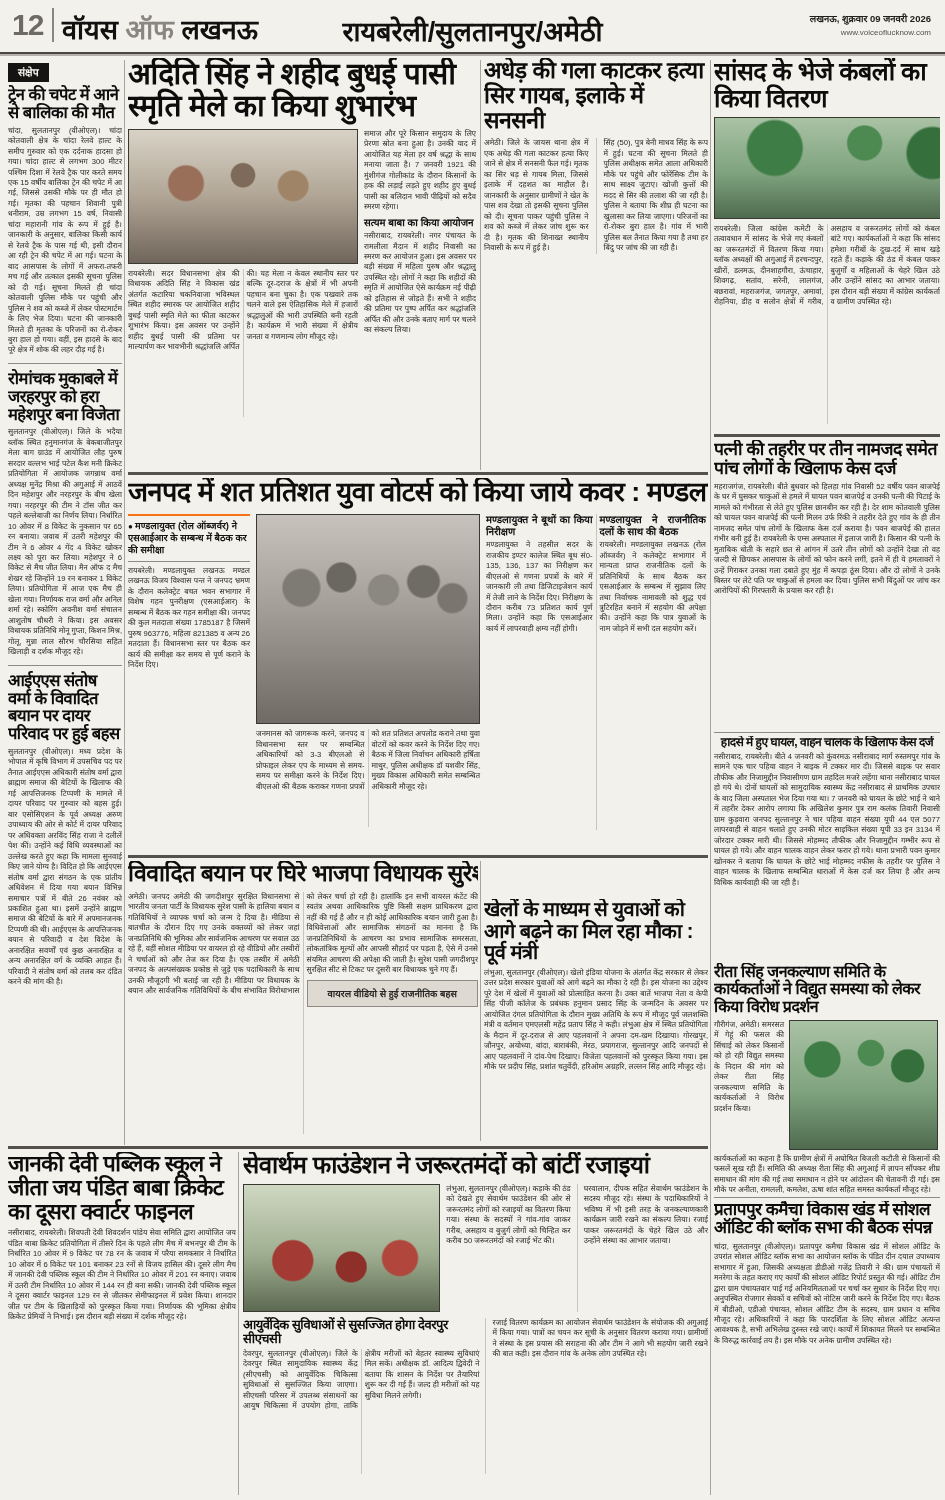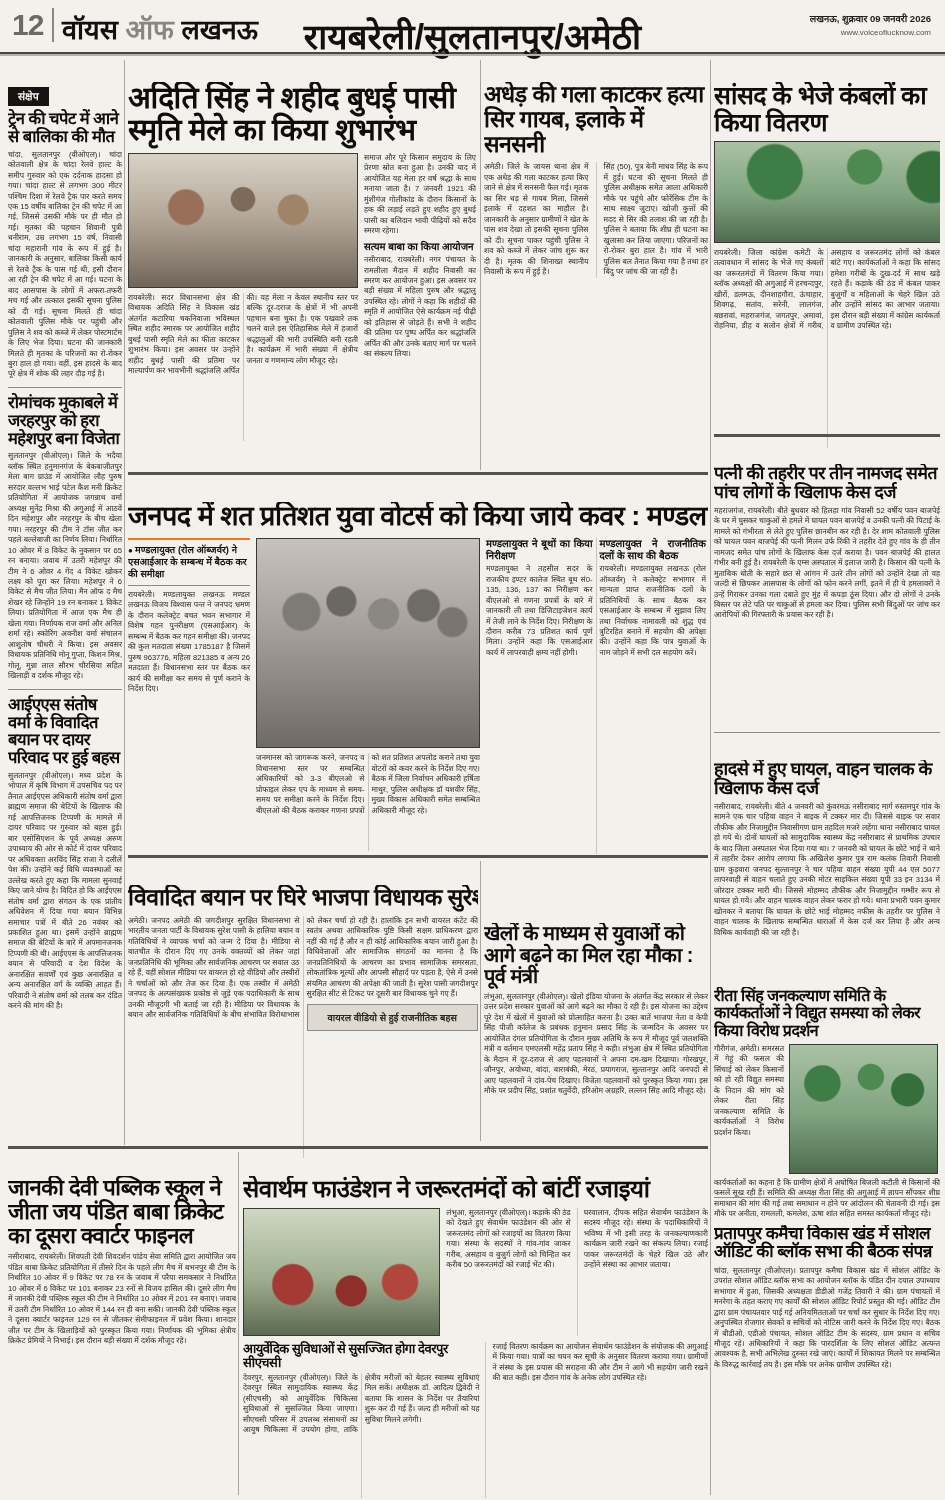--- a/index.html
+++ b/index.html
@@ -6,26 +6,26 @@
   body{background:#d8d5cf;font-family:"Liberation Sans","DejaVu Sans",sans-serif;}
   #page{position:relative;width:945px;height:1500px;background:#f3f1ec;margin:0 auto;overflow:hidden;color:#171513;}
 
   
   #hdr{position:absolute;left:0;top:0;width:945px;height:52px;background:#f3f1ec;border-bottom:4px solid #4a4743;}
   #hdr:after{content:"";position:absolute;left:0;top:54px;width:945px;height:2px;background:#b5b1aa;}
   .pageno{position:absolute;left:12px;top:8px;font-size:30px;font-weight:bold;color:#6d6a65;letter-spacing:-1px;}
   .pagebar{position:absolute;left:52px;top:8px;width:2px;height:34px;background:#8a8781;}
   .masthead{position:absolute;left:62px;top:10px;font-size:27px;font-weight:bold;color:#121110;white-space:nowrap;}
   .masthead .mid{color:#8a8781;}
-  .regiontitle{position:absolute;left:0;right:0;top:12px;text-align:center;font-size:35px;font-weight:bold;color:#121110;}
+  .regiontitle{position:absolute;left:0;right:0;top:12px;text-align:center;font-size:27px;font-weight:bold;color:#121110;}
   .dateline{position:absolute;right:14px;top:12px;font-size:9.5px;font-weight:bold;color:#22201e;text-align:right;}
   .website{position:absolute;right:14px;top:28px;font-size:8px;color:#55524e;text-align:right;}
 
   
-  .art{position:absolute;overflow:hidden;margin-top:24px;}
+  .art{position:absolute;overflow:hidden;}
   .hl{font-weight:bold;color:#0e0d0c;line-height:1.08;letter-spacing:-0.5px;}
   .bd{font-size:7.6px;line-height:1.38;text-align:justify;color:#2a2824;}
   .c2{column-count:2;column-gap:7px;column-rule:1px solid #c9c5bd;}
   .subh{font-weight:bold;font-size:10px;line-height:1.15;margin:4px 0 3px 0;color:#111;}
   .vdiv{position:absolute;width:1px;background:#a9a59d;}
   .hdiv{position:absolute;height:1px;background:#8f8b84;}
   .thickdiv{position:absolute;height:3px;background:#55524d;}
 
   
   .photo{position:relative;border:1px solid #3a3833;background:
@@ -131,21 +131,21 @@
   </div>
 
   <div class="thickdiv" style="left:714px;top:434px;width:226px;"></div>
   <div class="art" style="left:714px;top:440px;width:226px;height:290px;">
     <div class="hl" style="font-size:17.5px;">पत्नी की तहरीर पर तीन नामजद समेत पांच लोगों के खिलाफ केस दर्ज</div>
     <div class="bd" style="margin-top:4px;">महराजगंज, रायबरेली। बीते बुधवार को हिलहा गांव निवासी 52 वर्षीय पवन बाजपेई के घर में घुसकर चाकुओं से हमले में घायल पवन बाजपेई व उनकी पत्नी की पिटाई के मामले को गंभीरता से लेते हुए पुलिस छानबीन कर रही है। देर शाम कोतवाली पुलिस को घायल पवन बाजपेई की पत्नी मिलन उर्फ रिंकी ने तहरीर देते हुए गांव के ही तीन नामजद समेत पांच लोगों के खिलाफ केस दर्ज कराया है। पवन बाजपेई की हालत गंभीर बनी हुई है। रायबरेली के एम्स अस्पताल में इलाज जारी है। किसान की पत्नी के मुताबिक धोती के सहारे छत से आंगन में उतरे तीन लोगों को उन्होंने देखा तो वह जल्दी से छिपकर आसपास के लोगों को फोन करने लगीं, इतने में ही ये हमलावरों ने उन्हें गिराकर उनका गला दबाते हुए मुंह में कपड़ा ठूंस दिया। और दो लोगों ने उनके बिस्तर पर लेटे पति पर चाकुओं से हमला कर दिया। पुलिस सभी बिंदुओं पर जांच कर आरोपियों की गिरफ्तारी के प्रयास कर रही है।</div>
   </div>
 
   <div class="hdiv" style="left:714px;top:732px;width:226px;"></div>
   <div class="art" style="left:714px;top:736px;width:226px;height:225px;">
-    <div class="hl" style="font-size:18px;">हादसे में हुए घायल, वाहन चालक के खिलाफ केस दर्ज</div>
+    <div class="hl" style="font-size:12px;text-align:center;">हादसे में हुए घायल, वाहन चालक के खिलाफ केस दर्ज</div>
     <div class="bd" style="margin-top:3px;">नसीराबाद, रायबरेली। बीते 4 जनवरी को कुंवरमऊ नसीराबाद मार्ग रुस्तमपुर गांव के सामने एक चार पहिया वाहन ने बाइक में टक्कर मार दी। जिससे बाइक पर सवार तौफीक और निजामुद्दीन निवासीगण ग्राम तहदिल मजरे लहेंगा थाना नसीराबाद घायल हो गये थे। दोनों घायलों को सामुदायिक स्वास्थ्य केंद्र नसीराबाद से प्राथमिक उपचार के बाद जिला अस्पताल भेज दिया गया था। 7 जनवरी को घायल के छोटे भाई ने थाने में तहरीर देकर आरोप लगाया कि अखिलेश कुमार पुत्र राम कलंक तिवारी निवासी ग्राम कुड़वारा जनपद सुल्तानपुर ने चार पहिया वाहन संख्या यूपी 44 एल 5077 लापरवाही से वाहन चलाते हुए उनकी मोटर साइकिल संख्या यूपी 33 इन 3134 में जोरदार टक्कर मारी थी। जिससे मोहम्मद तौफीक और निजामुद्दीन गम्भीर रूप से घायल हो गये। और वाहन चालक वाहन लेकर फरार हो गये। थाना प्रभारी पवन कुमार खोनकर ने बताया कि घायल के छोटे भाई मोहम्मद नफीस के तहरीर पर पुलिस ने वाहन चालक के खिलाफ सम्बन्धित धाराओं में केस दर्ज कर लिया है और अन्य विधिक कार्यवाही की जा रही है।</div>
   </div>
 
   <div class="art" style="left:714px;top:963px;width:226px;height:232px;">
     <div class="hl" style="font-size:16px;">रीता सिंह जनकल्याण समिति के कार्यकर्ताओं ने विद्युत समस्या को लेकर किया विरोध प्रदर्शन</div>
     <div style="display:flex;gap:5px;margin-top:5px;">
       <div class="bd" style="width:70px;">गौरीगंज, अमेठी। समरसत में गेहूं की फसल की सिंचाई को लेकर किसानों को हो रही विद्युत समस्या के निदान की मांग को लेकर रीता सिंह जनकल्याण समिति के कार्यकर्ताओं ने विरोध प्रदर्शन किया।</div>
       <div class="photo green" style="width:147px;height:128px;"></div>
     </div>
     <div class="bd" style="margin-top:4px;">कार्यकर्ताओं का कहना है कि ग्रामीण क्षेत्रों में अघोषित बिजली कटौती से किसानों की फसलें सूख रही हैं। समिति की अध्यक्ष रीता सिंह की अगुआई में ज्ञापन सौंपकर शीघ्र समाधान की मांग की गई तथा समाधान न होने पर आंदोलन की चेतावनी दी गई। इस मौके पर अनीता, रामलली, कमलेश, ऊषा शांत सहित समस्त कार्यकर्ता मौजूद रहे।</div>

